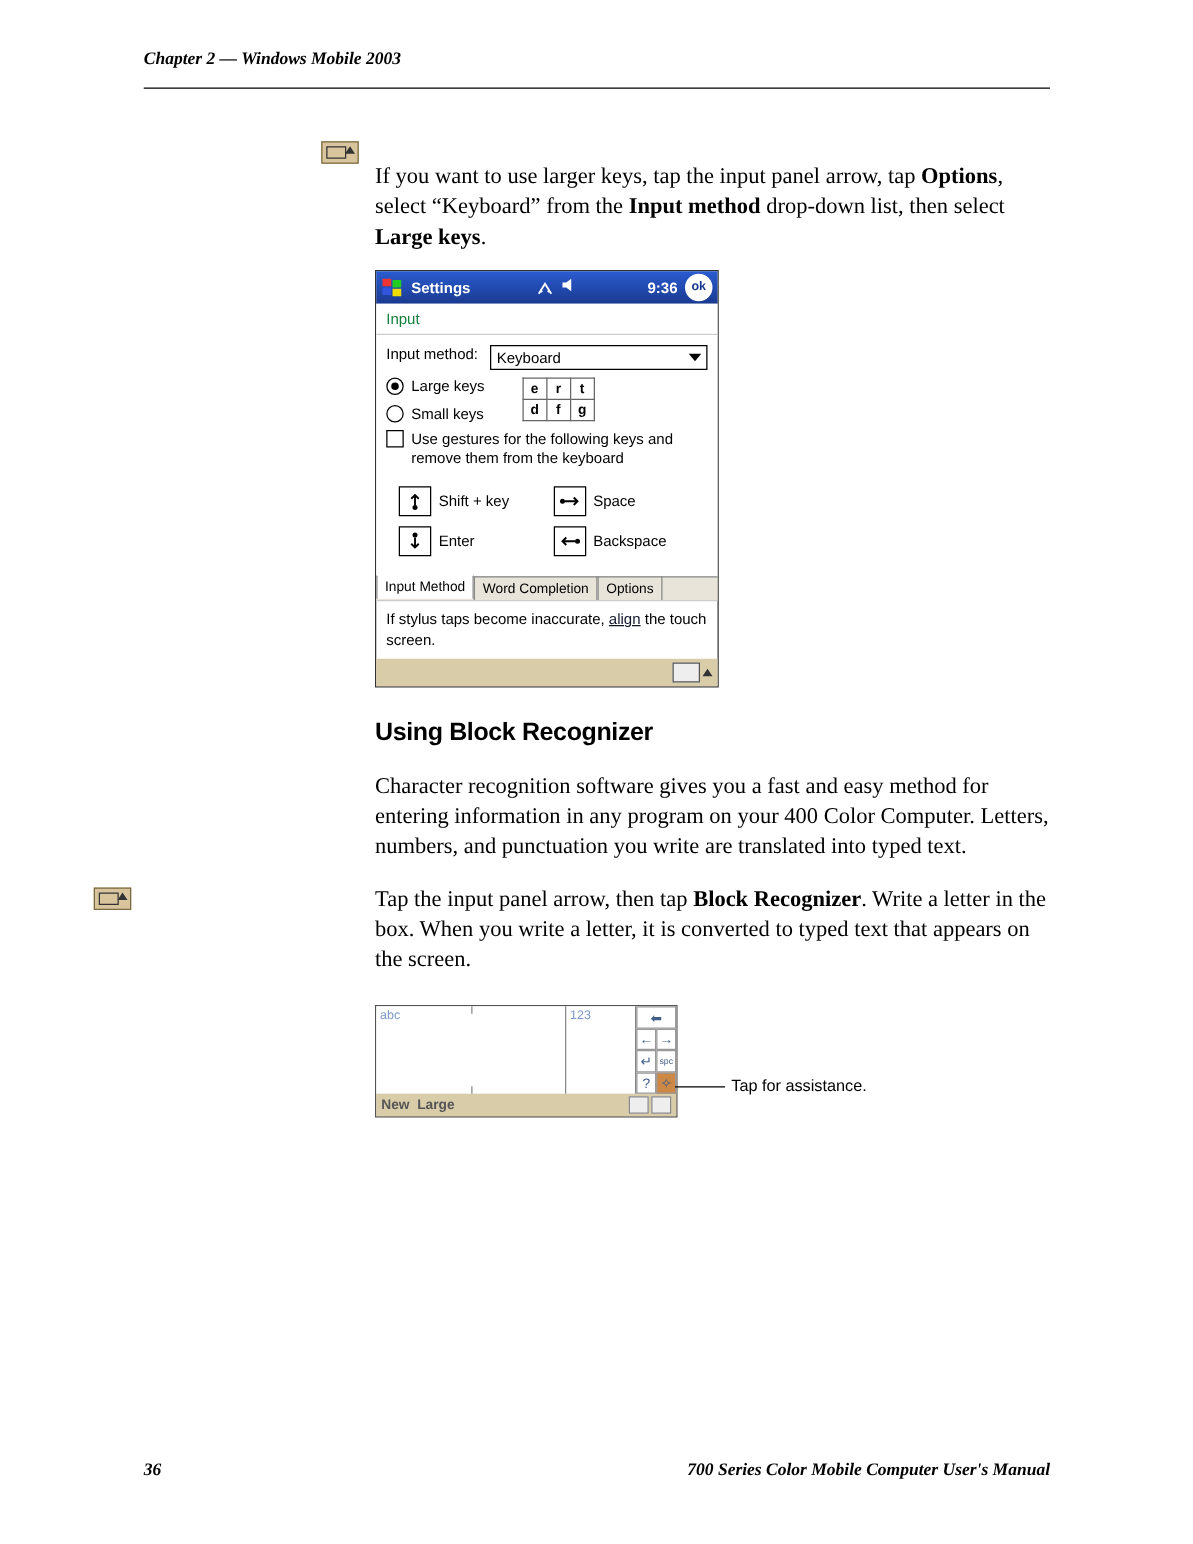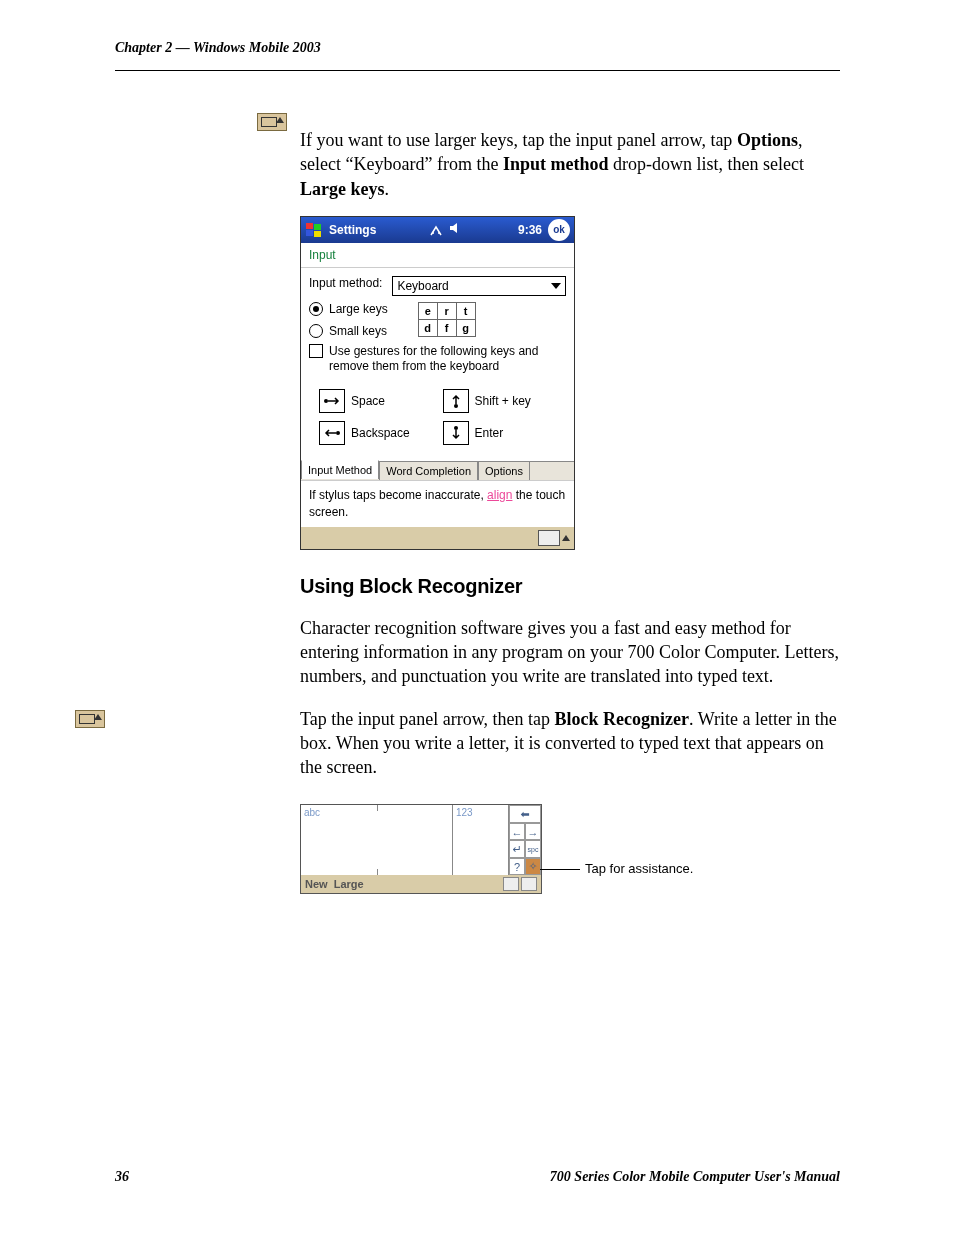--- a/index.html
+++ b/index.html
@@ -44,21 +44,21 @@
 .key-sample td{border:1px solid #666;width:16px;height:14px;text-align:center;font-size:11px;font-weight:bold}
 .radio-col{display:flex;flex-direction:column;gap:8px}
 .radio-row{display:flex;align-items:center}
 .gesture-row{display:flex;align-items:center;margin:8px 0}
 .gesture-box{width:24px;height:22px;border:1px solid #000;display:flex;align-items:center;justify-content:center;margin-right:6px}
 .gesture-row .lbl{font-size:12px;min-width:70px}
 .dev-tabs{display:flex;background:#e8e4da;border-top:1px solid #888;font-size:11px}
 .dev-tab{padding:3px 6px;border:1px solid #888;border-bottom:none;background:#e8e4da;margin-top:-1px}
 .dev-tab.active{background:#fff;border-top:1px solid #fff;position:relative;top:-1px}
 .dev-note{padding:6px 8px;font-size:12px;border-top:1px solid #ccc;line-height:1.4}
-.dev-note a{color:#ec4899;text-decoration:underline}
+.dev-note a{color:#0f172a;text-decoration:underline}
 .dev-foot{background:#d9cca8;height:22px;display:flex;justify-content:flex-end;align-items:center;padding:0 4px}
 .dev-foot .kbd{width:20px;height:14px;border:1px solid #555;background:#eee;margin-right:2px;position:relative}
 .dev-foot .up{width:0;height:0;border-left:4px solid transparent;border-right:4px solid transparent;border-bottom:6px solid #333}
 
 
 .device2{width:240px;border:1px solid #555;background:#e8e4da;font-family:Tahoma,Arial,sans-serif;font-size:11px;margin-left:185px;position:relative}
 .recog{height:70px;background:#fff;display:flex}
 .recog .abc{flex:1;border-right:1px solid #888;position:relative}
 .recog .abc .tick{position:absolute;left:50%;width:1px;height:6px;background:#888}
 .recog .abc .tick.t1{top:0}
@@ -145,75 +145,75 @@
             </table>
       </div>
       <div class="row" style="align-items:flex-start;margin-top:6px">
         <span class="chk"></span>
         <span style="line-height:1.3">Use gestures for the following keys and remove them from the keyboard</span>
       </div>
       <div style="display:flex;padding-left:10px">
         <div style="flex:1">
           <div class="gesture-row">
                 <span class="gesture-box">
+                  <svg width="12" height="16">
+                    <circle cx="6" cy="13" r="2" fill="#000"></circle>
+                    <path d="M6 11V3m-3 3l3-3 3 3" stroke="#000" fill="none" stroke-width="1.5"></path>
+                  </svg>
+                </span>
+                <span class="lbl">Shift + key</span>
+              </div>
+          <div class="gesture-row">
+                <span class="gesture-box">
+                  <svg width="12" height="16">
+                    <circle cx="6" cy="3" r="2" fill="#000"></circle>
+                    <path d="M6 5v8m-3-3l3 3 3-3" stroke="#000" fill="none" stroke-width="1.5"></path>
+                  </svg>
+                </span>
+                <span class="lbl">Enter</span>
+              </div>
+        </div>
+        <div style="flex:1">
+          <div class="gesture-row">
+                <span class="gesture-box">
                   <svg width="18" height="10">
                     <circle cx="3" cy="5" r="2" fill="#000"></circle>
                     <path d="M5 5h10m-3-3l3 3-3 3" stroke="#000" fill="none" stroke-width="1.5"></path>
                   </svg>
                 </span>
                 <span class="lbl">Space</span>
               </div>
           <div class="gesture-row">
                 <span class="gesture-box">
                   <svg width="18" height="10">
                     <circle cx="15" cy="5" r="2" fill="#000"></circle>
                     <path d="M13 5H3m3-3L3 5l3 3" stroke="#000" fill="none" stroke-width="1.5"></path>
                   </svg>
                 </span>
                 <span class="lbl">Backspace</span>
-              </div>
-        </div>
-        <div style="flex:1">
-          <div class="gesture-row">
-                <span class="gesture-box">
-                  <svg width="12" height="16">
-                    <circle cx="6" cy="13" r="2" fill="#000"></circle>
-                    <path d="M6 11V3m-3 3l3-3 3 3" stroke="#000" fill="none" stroke-width="1.5"></path>
-                  </svg>
-                </span>
-                <span class="lbl">Shift + key</span>
-              </div>
-          <div class="gesture-row">
-                <span class="gesture-box">
-                  <svg width="12" height="16">
-                    <circle cx="6" cy="3" r="2" fill="#000"></circle>
-                    <path d="M6 5v8m-3-3l3 3 3-3" stroke="#000" fill="none" stroke-width="1.5"></path>
-                  </svg>
-                </span>
-                <span class="lbl">Enter</span>
               </div>
         </div>
       </div>
     </div>
     <div class="dev-tabs">
       <div class="dev-tab active">Input Method</div>
       <div class="dev-tab">Word Completion</div>
       <div class="dev-tab">Options</div>
     </div>
     <div class="dev-note">
       <span>If stylus taps become inaccurate, </span><a>align</a><span> the touch screen.</span>
     </div>
     <div class="dev-foot">
       <span class="kbd"></span>
       <span class="up"></span>
     </div>
   </div>
 
   <div class="heading">Using Block Recognizer</div>
-  <p class="para">Character recognition software gives you a fast and easy method for entering information in any program on your 700 Color Computer. Letters, numbers, and punctuation you write are translated into typed text.</p>
+  <p class="para">Character recognition software gives you a fast and easy method for entering information in any program on your 400 Color Computer. Letters, numbers, and punctuation you write are translated into typed text.</p>
 
   <div style="position:relative">
     <div class="icon-holder" style="top:3px;left:-40px"><span class="ip-icon"></span></div>
     <p class="para">
       <span>Tap the input panel arrow, then tap </span><b>Block Recognizer</b><span>. Write a letter in the box. When you write a letter, it is converted to typed text that appears on the screen.</span>
     </p>
   </div>
 
 
   <div style="position:relative;margin-top:25px">

